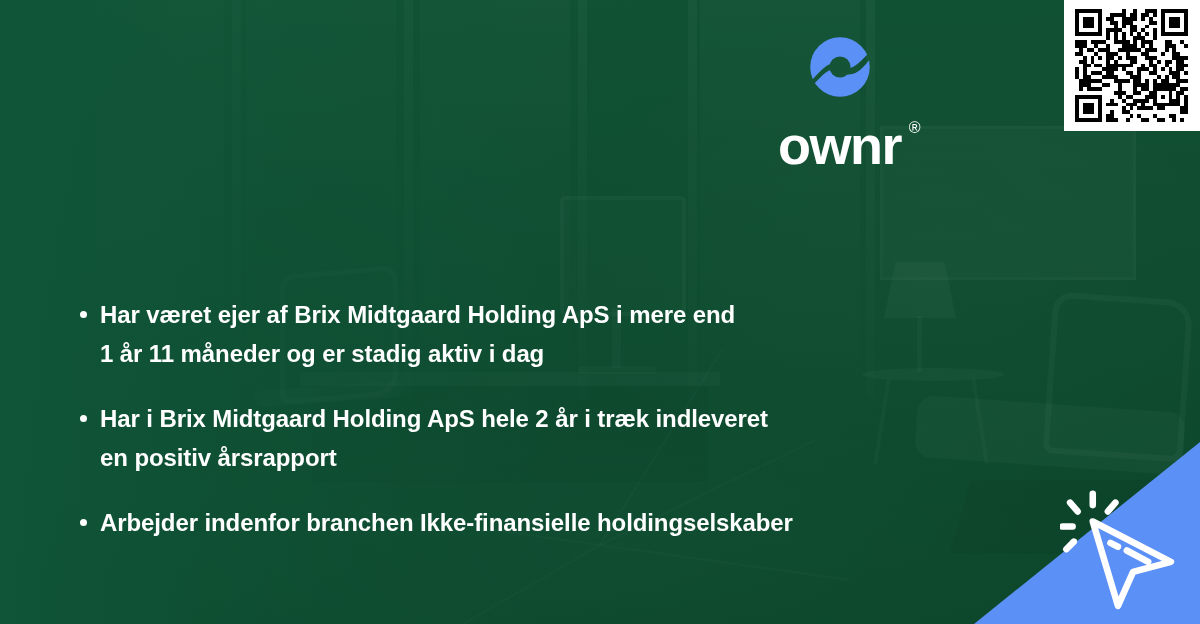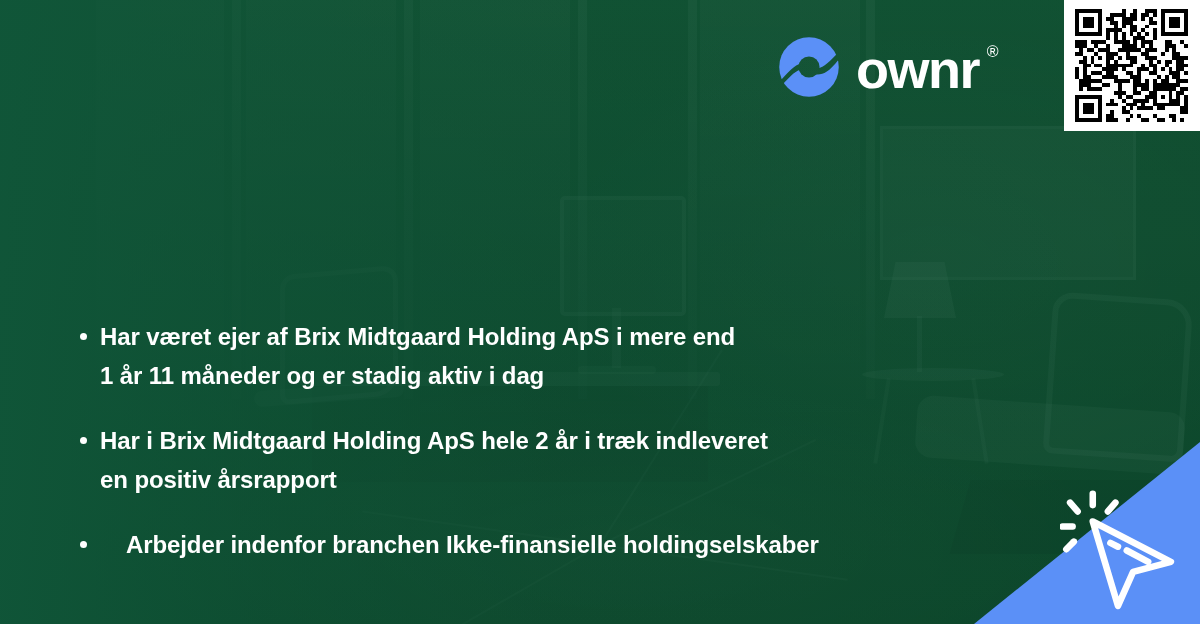--- a/index.html
+++ b/index.html
@@ -229,20 +229,21 @@
   
   #logo {
     position: absolute;
     top: 36px;
     left: 778px;
     height: 62px;
     display: flex;
     align-items: center;
     gap: 16px;
     z-index: 5;
+    flex-direction: column;
   }
   #logo .mark {
     width: 62px;
     height: 62px;
     flex: 0 0 62px;
   }
   #logo .wordmark {
     position: relative;
     color: #ffffff;
     font-size: 54px;
@@ -279,33 +280,32 @@
     font-weight: normal;
     line-height: 1.2;
     margin-top: 6px;
     letter-spacing: -0.2px;
   }
 
   
   #facts {
     position: absolute;
     left: 80px;
-    top: 318px;
+    top: 296px;
     width: 880px;
     z-index: 5;
     color: #ffffff;
   }
   #facts .fact {
     display: flex;
     align-items: flex-start;
     margin-bottom: 26px;
   }
   #facts .fact:last-child {
     margin-bottom: 12px;
-    gap: 26px;
   }
   #facts .dot {
     flex: 0 0 auto;
     width: 7px;
     height: 7px;
     border-radius: 50%;
     background: #ffffff;
     margin: 15px 13px 0 0;
   }
   #facts .fact-text {

